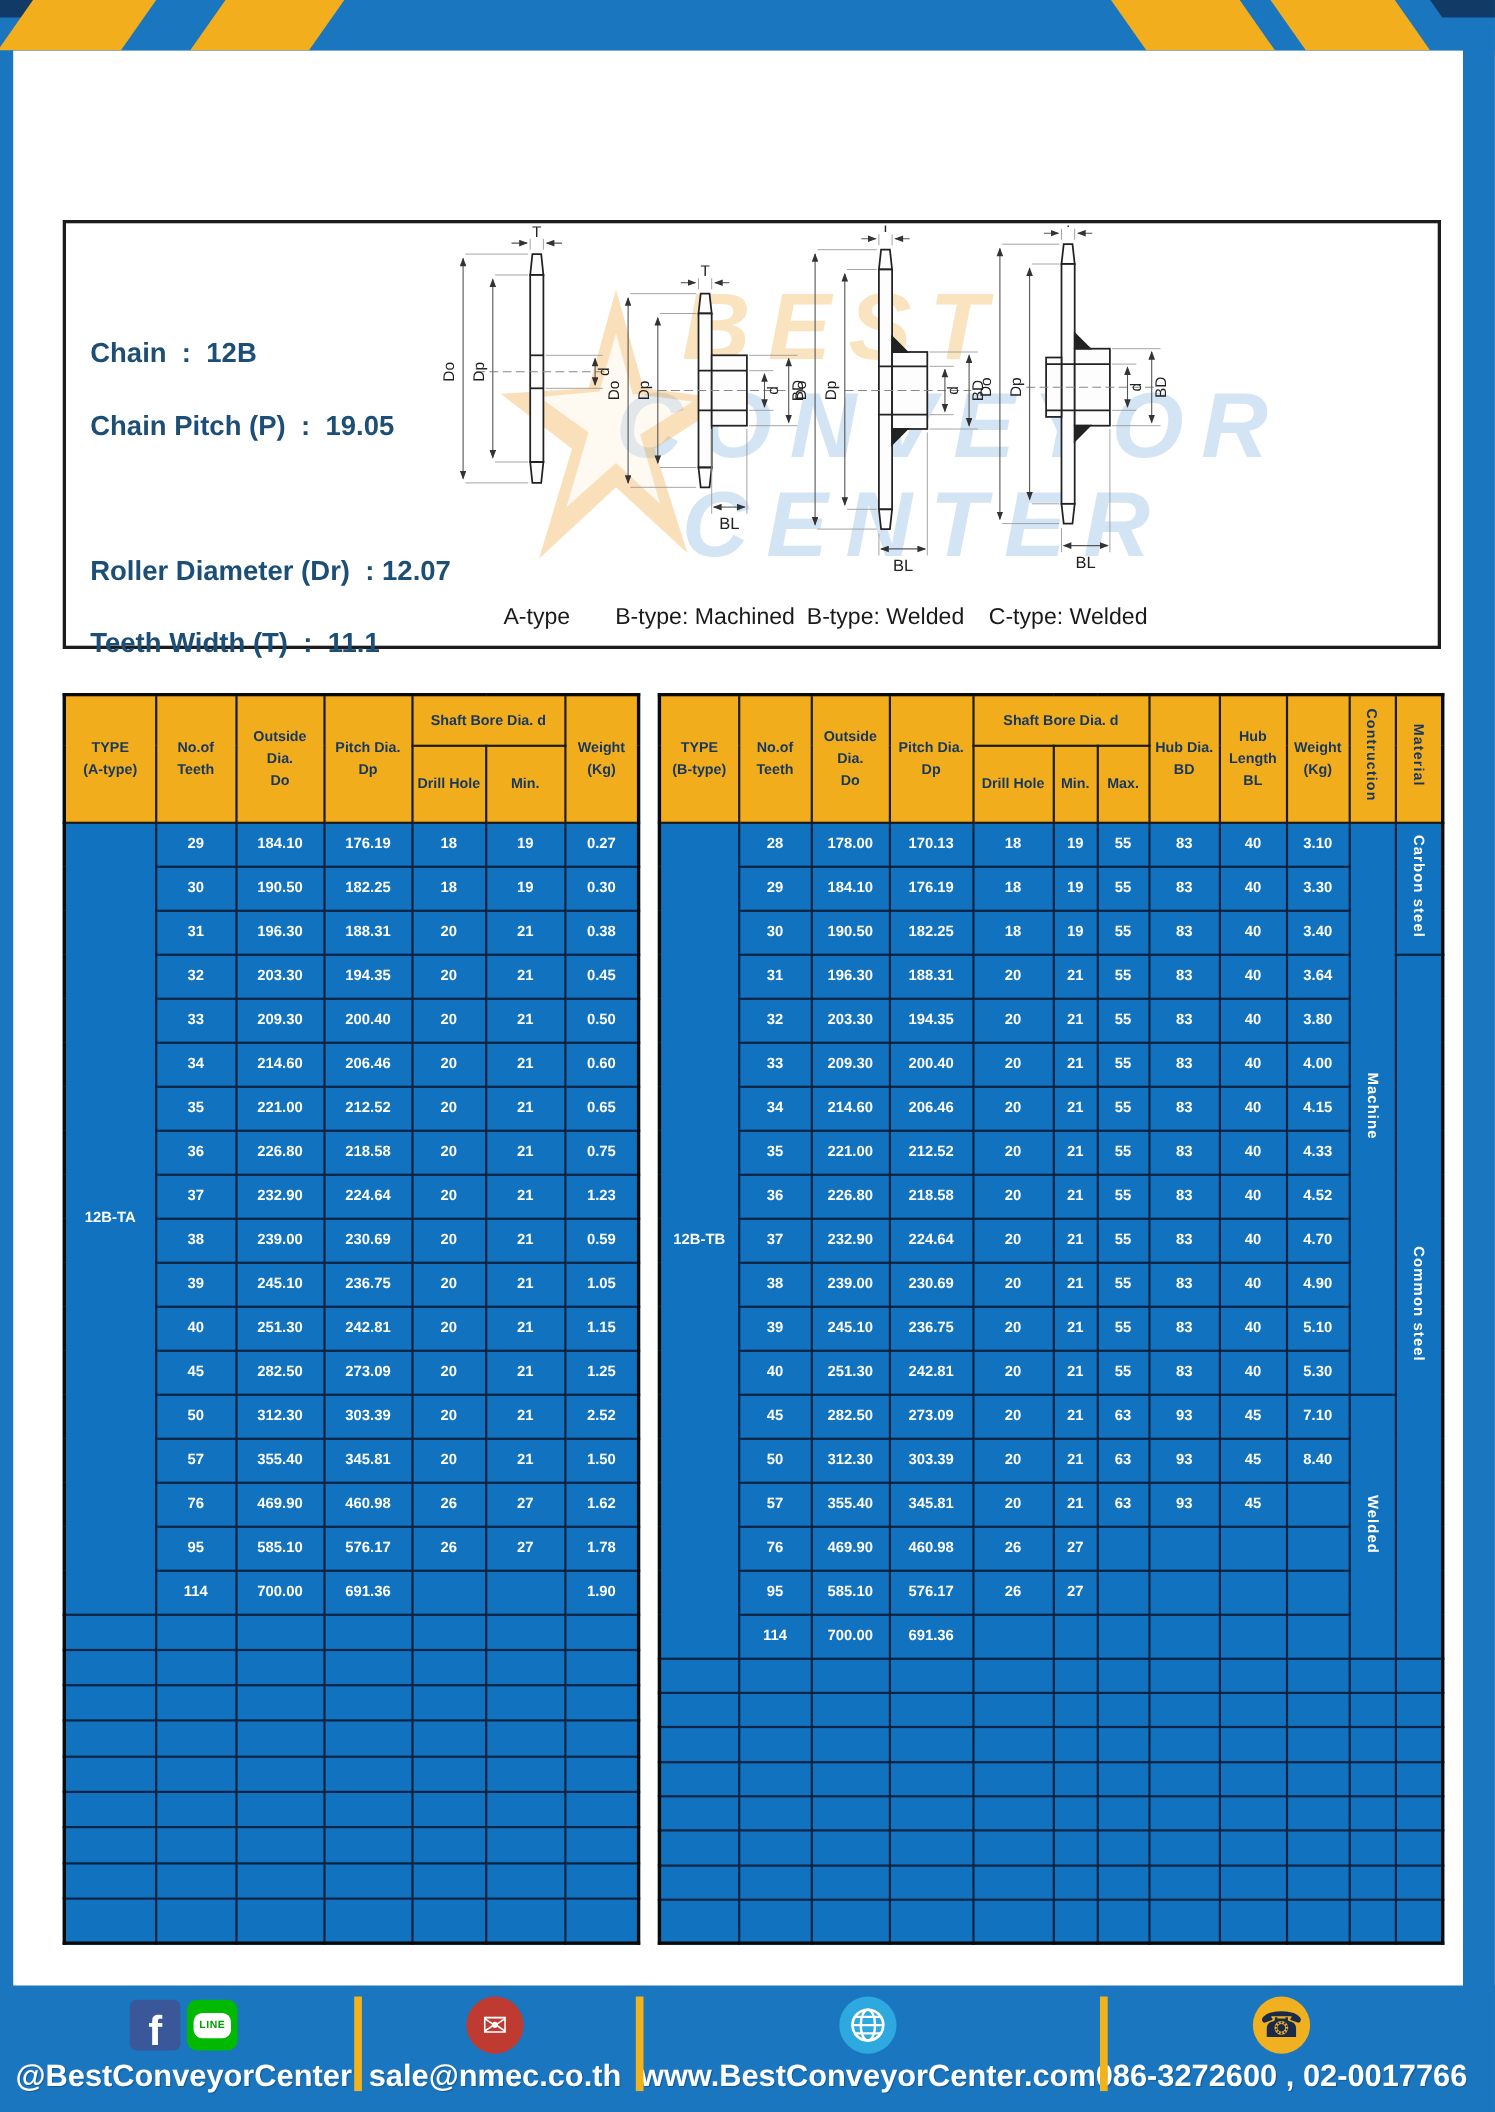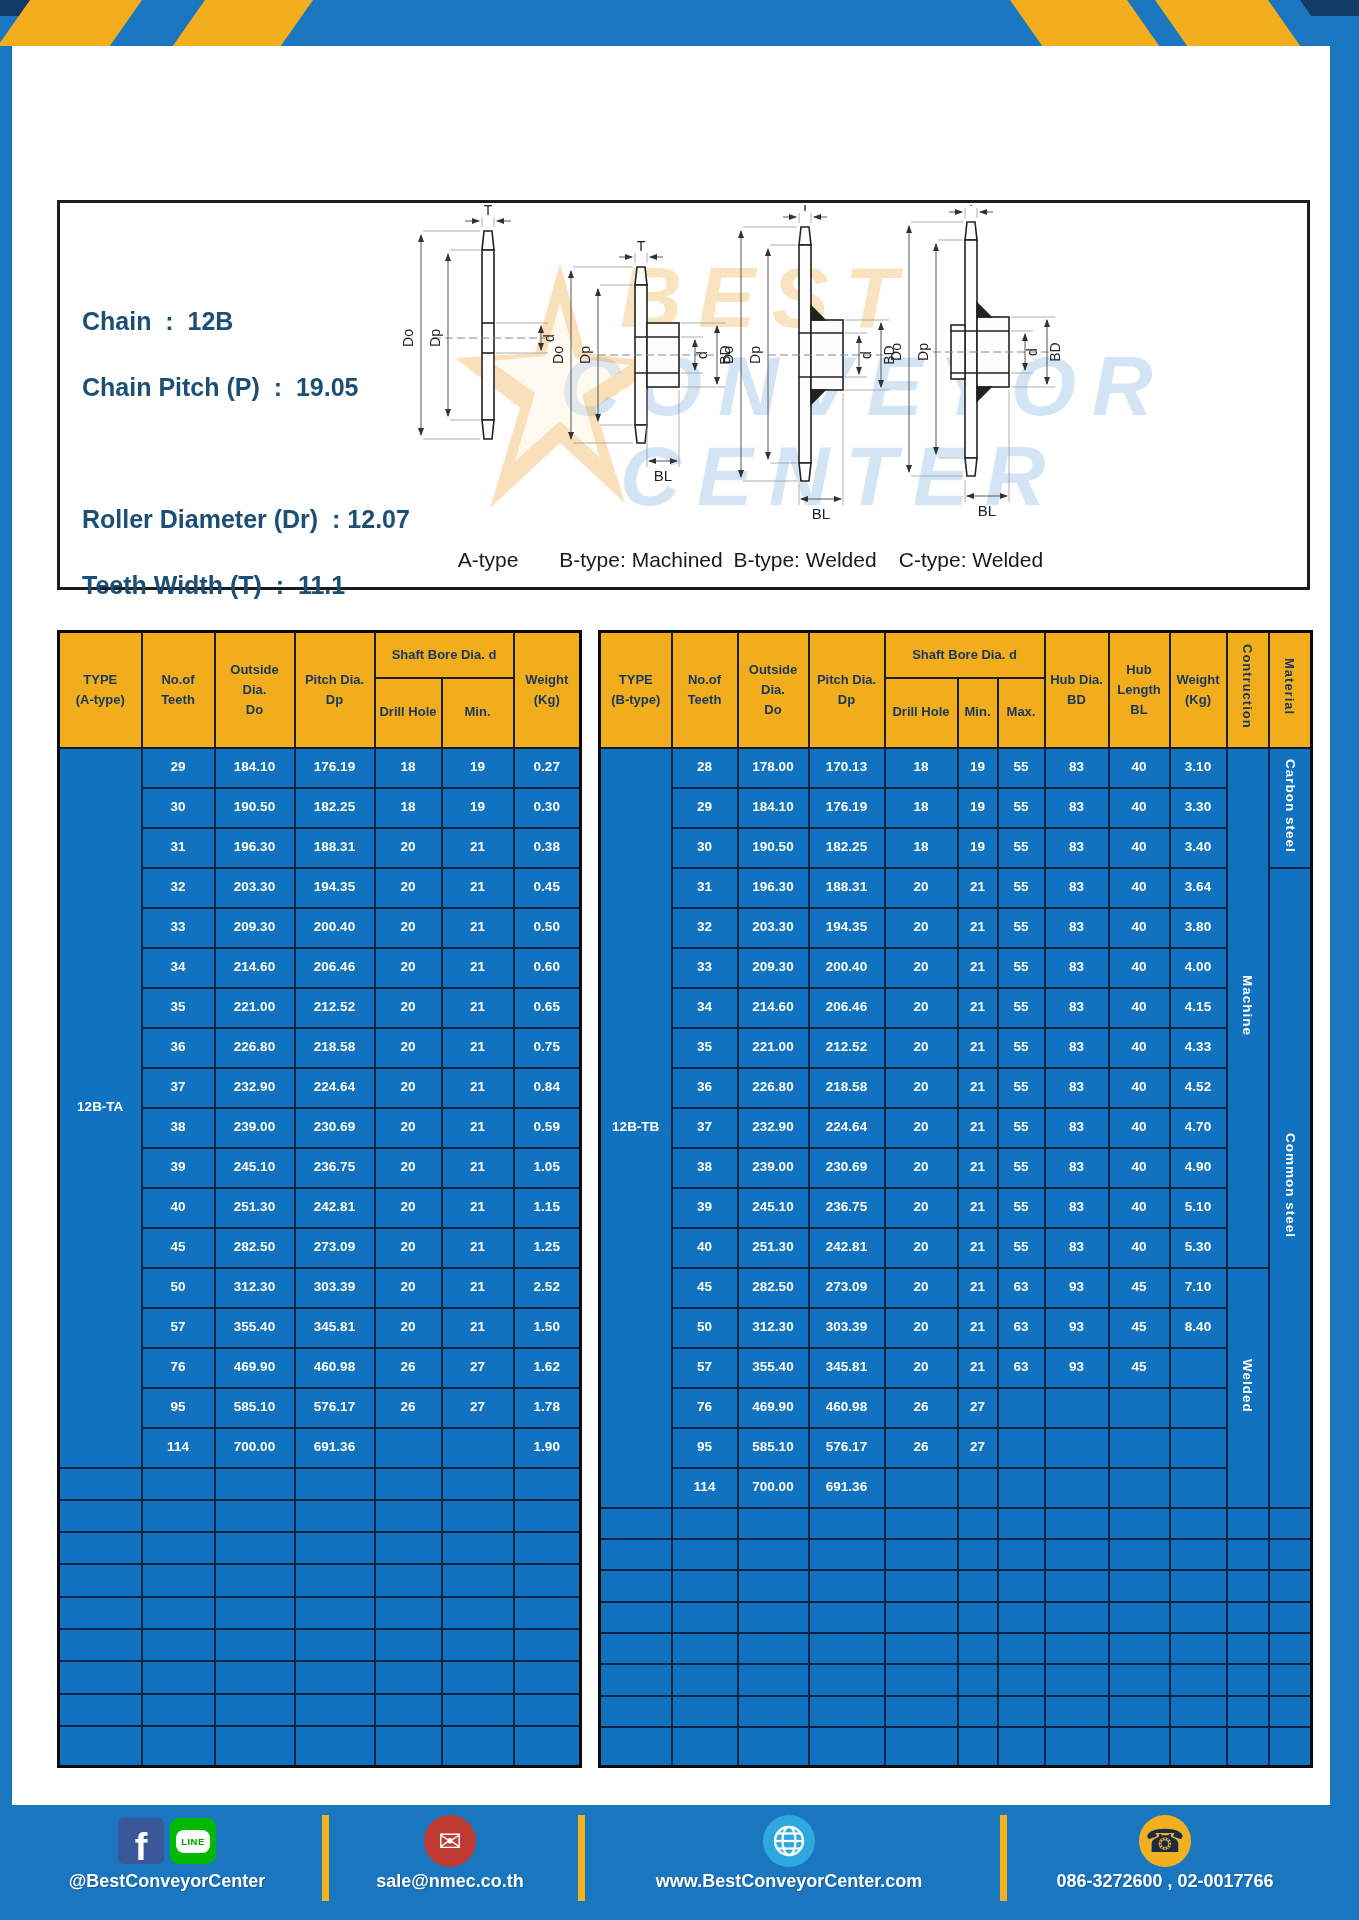--- a/index.html
+++ b/index.html
@@ -34,21 +34,21 @@
                border:2px solid #1c1c1c;white-space:pre-line;padding:1px;line-height:1.55;}
   table.tbl td{border:2px solid #0d2342;color:#ffffff;font-weight:bold;font-size:13.5px;
                text-align:center;padding:0;line-height:1.1;}
   tr.h1{height:46px;} tr.h2{height:70px;}
   .vspan{writing-mode:vertical-rl;display:inline-block;line-height:1;letter-spacing:1px;white-space:nowrap;}
   
   .footer{position:absolute;left:0;top:1805px;width:1359px;height:115px;background:#1b76c0;}
   .fitems{position:absolute;left:12px;top:0;width:1318px;height:115px;display:flex;}
   .fsec{display:flex;flex-direction:column;align-items:center;justify-content:flex-start;padding-top:8px;}
   .fsec .icons{height:56px;display:flex;align-items:center;gap:6px;}
-  .flabel{color:#fff;font-weight:bold;font-size:18px;margin-top:2px;white-space:nowrap;
+  .flabel{color:#fff;font-weight:bold;font-size:28px;margin-top:2px;white-space:nowrap;
           text-shadow:1px 1px 1px rgba(0,0,0,.25);}
   .sep{position:absolute;top:10px;width:7px;height:86px;background:#f2b21c;}
   .fb{width:46px;height:46px;background:#3a579a;border-radius:6px;color:#fff;font-size:38px;font-weight:bold;
       display:flex;align-items:flex-end;justify-content:center;line-height:.9;overflow:hidden;}
   .line-ic{width:46px;height:46px;background:#00b900;border-radius:9px;display:flex;align-items:center;justify-content:center;}
   .line-bub{width:34px;height:23px;background:#fff;border-radius:8px;color:#00a000;font-size:9.5px;font-weight:bold;
             display:flex;align-items:center;justify-content:center;letter-spacing:.5px;}
   .circ{width:52px;height:52px;border-radius:50%;display:flex;align-items:center;justify-content:center;}
   .mail{background:#bf3a30;color:#fff;font-size:28px;}
   .globe{background:#2ea9e0;}
@@ -353,21 +353,21 @@
           <td>20</td>
           <td>21</td>
           <td>0.75</td>
         </tr>
         <tr style="height: 40px;">
           <td>37</td>
           <td>232.90</td>
           <td>224.64</td>
           <td>20</td>
           <td>21</td>
-          <td>0.84</td>
+          <td>1.23</td>
         </tr>
         <tr style="height: 40px;">
           <td>38</td>
           <td>239.00</td>
           <td>230.69</td>
           <td>20</td>
           <td>21</td>
           <td>0.59</td>
         </tr>
         <tr style="height: 40px;">

